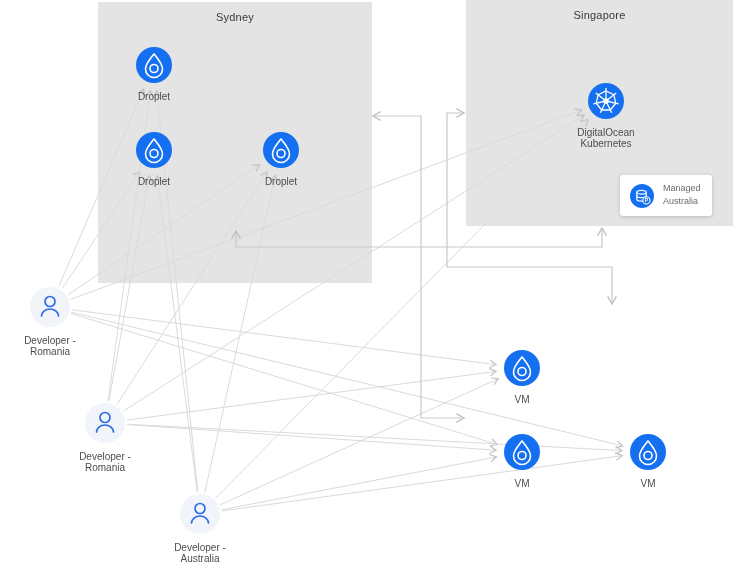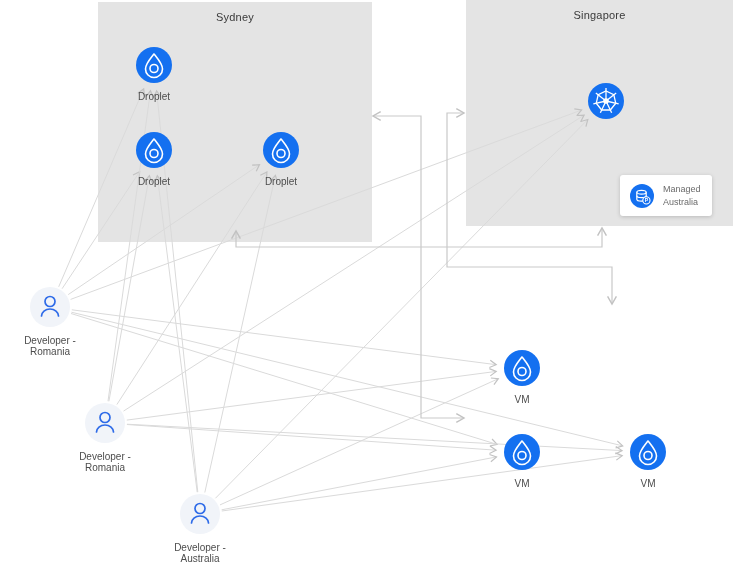--- a/index.html
+++ b/index.html
@@ -28,21 +28,21 @@
   }
   .card-icon{width:24px;height:24px;border-radius:50%;background:#1470f0;
     display:flex;align-items:center;justify-content:center;flex:0 0 auto;}
   .card-label{font-size:9px;line-height:13px;color:#6b6b6b;}
 </style>
 </head>
 <body>
 
 <div id="canvas">
 
-  <div class="region" style="left: 98px; top: 2px; width: 274px; height: 240px; background: rgb(228, 228, 228);">
+  <div class="region" style="left: 98px; top: 2px; width: 274px; height: 281px; background: rgb(228, 228, 228);">
     <div class="region-title">Sydney</div>
   </div>
   <div class="region" style="left: 466px; top: 0px; width: 267px; height: 226px; background: rgb(228, 228, 228);">
     <div class="region-title">Singapore</div>
   </div>
 
   <svg id="edge-layer" width="733" height="565">
     <defs>
       <marker id="arrow" viewBox="-9 -6 11 12" refX="0" refY="0" markerWidth="11" markerHeight="11" orient="auto-start-reverse">
         <path d="M-7,-4 L0,0 L-7,4" fill="none" stroke="#c2c2c2" stroke-width="1.3"></path>
@@ -121,20 +121,24 @@
               <line x1="18" y1="18" x2="30.67" y2="20.89"></line>
               <line x1="18" y1="18" x2="23.64" y2="29.71"></line>
               <line x1="18" y1="18" x2="12.36" y2="29.71"></line>
               <line x1="18" y1="18" x2="5.33" y2="20.89"></line>
               <line x1="18" y1="18" x2="7.84" y2="9.89"></line>
               <polygon points="18.00,8.00 25.82,11.77 27.75,20.23 22.34,27.01 13.66,27.01 8.25,20.23 10.18,11.77"></polygon>
             </g>
             <circle cx="18" cy="18" r="2.8" fill="#ffffff"></circle>
           </svg>
         </div>
+        <div class="node-label">
+          <div>DigitalOcean</div>
+          <div>Kubernetes</div>
+        </div>
       </div>
       <div class="node" style="left: 474px; top: 350px;">
         <div class="icon-circle icon-blue" style="background: rgb(20, 112, 240);">
           <svg width="36" height="36" viewBox="0 0 36 36">
             <path d="M18 7 C14.5 11.5 9.5 16.8 9.5 22 A8.5 8.5 0 0 0 26.5 22 C26.5 16.8 21.5 11.5 18 7 Z" fill="none" stroke="#ffffff" stroke-width="1.6" stroke-linejoin="round"></path>
             <circle cx="18" cy="21.5" r="4" fill="none" stroke="#ffffff" stroke-width="1.6"></circle>
           </svg>
         </div>
         <div class="node-label">
           <div>VM</div>
@@ -199,21 +203,21 @@
             </g>
           </svg>
         </div>
         <div class="node-label">
           <div>Developer -</div>
           <div>Australia</div>
         </div>
       </div>
     </div>
 
-  <div class="card" id="postgres-card" style="left: 620px; top: 175px; width: 92px; height: 41px;">
+  <div class="card" id="postgres-card" style="left: 620px; top: 175px; width: 92px; height: 41px; align-items: flex-end;">
     <div class="card-icon" id="postgres-icon-slot">
         <svg width="24" height="24" viewBox="0 0 24 24">
           <g fill="none" stroke="#ffffff" stroke-width="1.2">
             <path d="M6.8 8.2 a4.7 1.9 0 0 1 9.4 0 a4.7 1.9 0 0 1 -9.4 0"></path>
             <path d="M6.8 8.2 v7 a4.7 1.9 0 0 0 9.4 0 v-7"></path>
             <path d="M6.8 11.7 a4.7 1.9 0 0 0 9.4 0"></path>
           </g>
           <circle cx="16.4" cy="16.4" r="3.6" fill="#1470f0" stroke="#ffffff" stroke-width="1.1"></circle>
           <text x="16.4" y="18.2" font-size="5" font-weight="bold" text-anchor="middle" fill="#ffffff" font-family="Liberation Sans, sans-serif">P</text>
         </svg>

